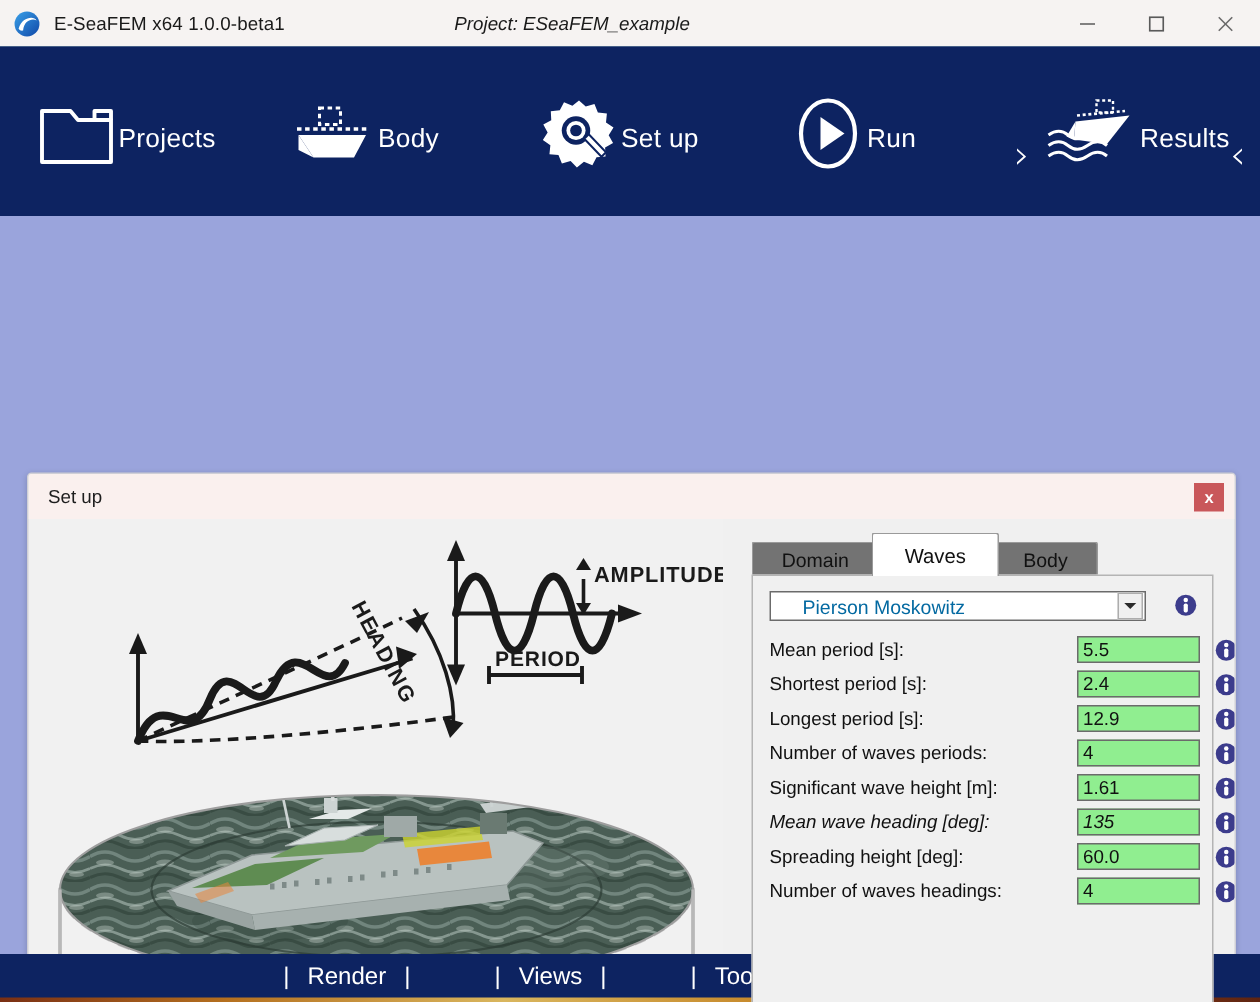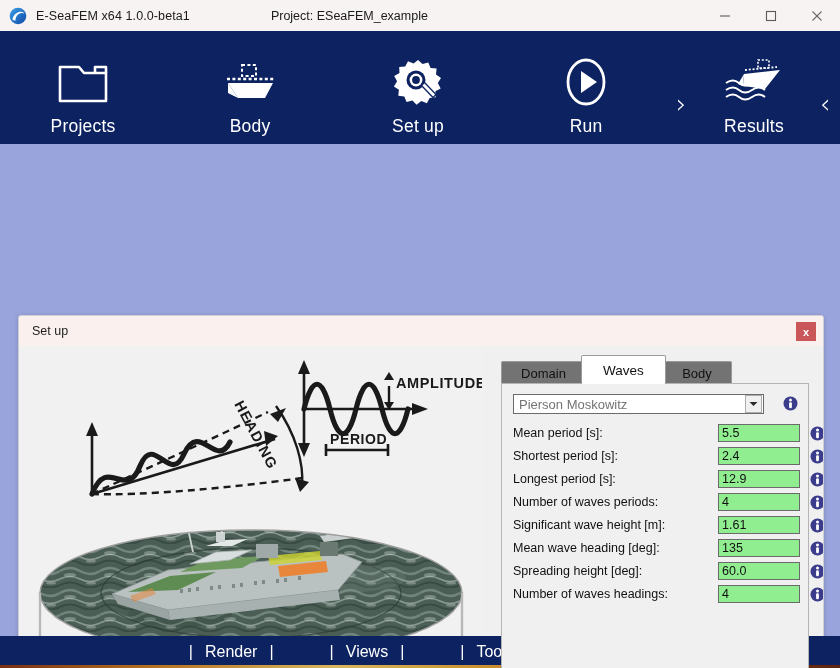--- a/index.html
+++ b/index.html
@@ -18,37 +18,37 @@
     border-bottom:1px solid #0c4a6e;
   }
   #app-icon{
     width:18px;height:18px;margin-left:9px;margin-right:9px;
     position:relative;flex:0 0 auto;
   }
   #title-text{
     font-size:12.5px;color:#1a1a1a;letter-spacing:0.1px;
   }
   #project-text{
-    font-size:12.5px;color:#1a1a1a;margin-left:81px;
+    font-size:12.5px;color:#1a1a1a;margin-left:113px;font-style:italic;
   }
   #wincontrols{margin-left:auto;display:flex;height:31px;}
   .wc{width:46px;height:31px;display:flex;align-items:center;justify-content:center;
       color:#5a5a5a;font-size:13px;}
   .wc svg{display:block;}
   
   #ribbon{
     position:absolute;left:0;top:31px;width:840px;height:113px;
     background:#0d2361;
   }
   #ribbon-inner{
     position:relative;width:840px;height:113px;
   }
   .ribitem{
-    position:absolute;top:23px;width:120px;height:100px;
-    display:flex;flex-direction:column;align-items:center;justify-content:flex-start;
+    position:absolute;top:8px;width:120px;height:100px;
+    display:flex;flex-direction:row;align-items:center;justify-content:flex-start;
     cursor:default;
   }
   .ribicon{height:56px;display:flex;align-items:center;justify-content:center;}
   .riblabel{
     color:#ffffff;font-size:17.5px;margin-top:6px;letter-spacing:0.2px;
   }
   .chev{
     position:absolute;top:60px;color:#ffffff;font-size:26px;line-height:1;
     font-family:"DejaVu Sans",sans-serif;font-weight:300;
   }
@@ -121,21 +121,21 @@
     padding:0 0 0 3px;display:flex;align-items:center;margin-left:36px;
   }
   .info-icon{
     width:15px;height:15px;margin-left:10px;flex:0 0 auto;
   }
   #combo{
     position:absolute;left:11px;top:10px;width:251px;height:20px;
     background:#ffffff;border:1px solid #6b6b6b;box-sizing:border-box;
     display:flex;align-items:center;
   }
-  #combo-text{font-size:13px;color:#737373;padding-left:5px;flex:1;}
+  #combo-text{font-size:13px;color:#0369a1;padding-left:21px;flex:1;}
   #combo-btn{
     width:17px;height:18px;margin-right:1px;background:#f0f0f0;
     border:1px solid #adadad;display:flex;align-items:center;justify-content:center;
     box-sizing:border-box;
   }
   #combo-info{position:absolute;left:281px;top:12px;width:15px;height:15px;}
   
   #bottombar{
     position:absolute;left:0;top:636px;width:840px;height:32px;
     background:#0d2361;display:flex;align-items:center;justify-content:center;
@@ -451,21 +451,21 @@
       <div class="field-row" style="top:131px;">
         <span class="field-label">Significant wave height [m]:</span>
         <span class="field-input">1.61</span>
         <span class="info-icon"><svg width="15" height="15" viewBox="0 0 15 15">
               <circle cx="7.5" cy="7.5" r="7" fill="#3c3c8c"></circle>
               <circle cx="7.5" cy="4" r="1.5" fill="#ffffff"></circle>
               <rect x="6.1" y="6.3" width="2.8" height="6" rx="1.2" fill="#ffffff"></rect>
             </svg></span>
       </div>
 
-      <div class="field-row" style="top:154px;">
+      <div class="field-row" style="top:154px;font-style:italic;">
         <span class="field-label">Mean wave heading [deg]:</span>
         <span class="field-input">135</span>
         <span class="info-icon"><svg width="15" height="15" viewBox="0 0 15 15">
               <circle cx="7.5" cy="7.5" r="7" fill="#3c3c8c"></circle>
               <circle cx="7.5" cy="4" r="1.5" fill="#ffffff"></circle>
               <rect x="6.1" y="6.3" width="2.8" height="6" rx="1.2" fill="#ffffff"></rect>
             </svg></span>
       </div>
 
       <div class="field-row" style="top:177px;">

